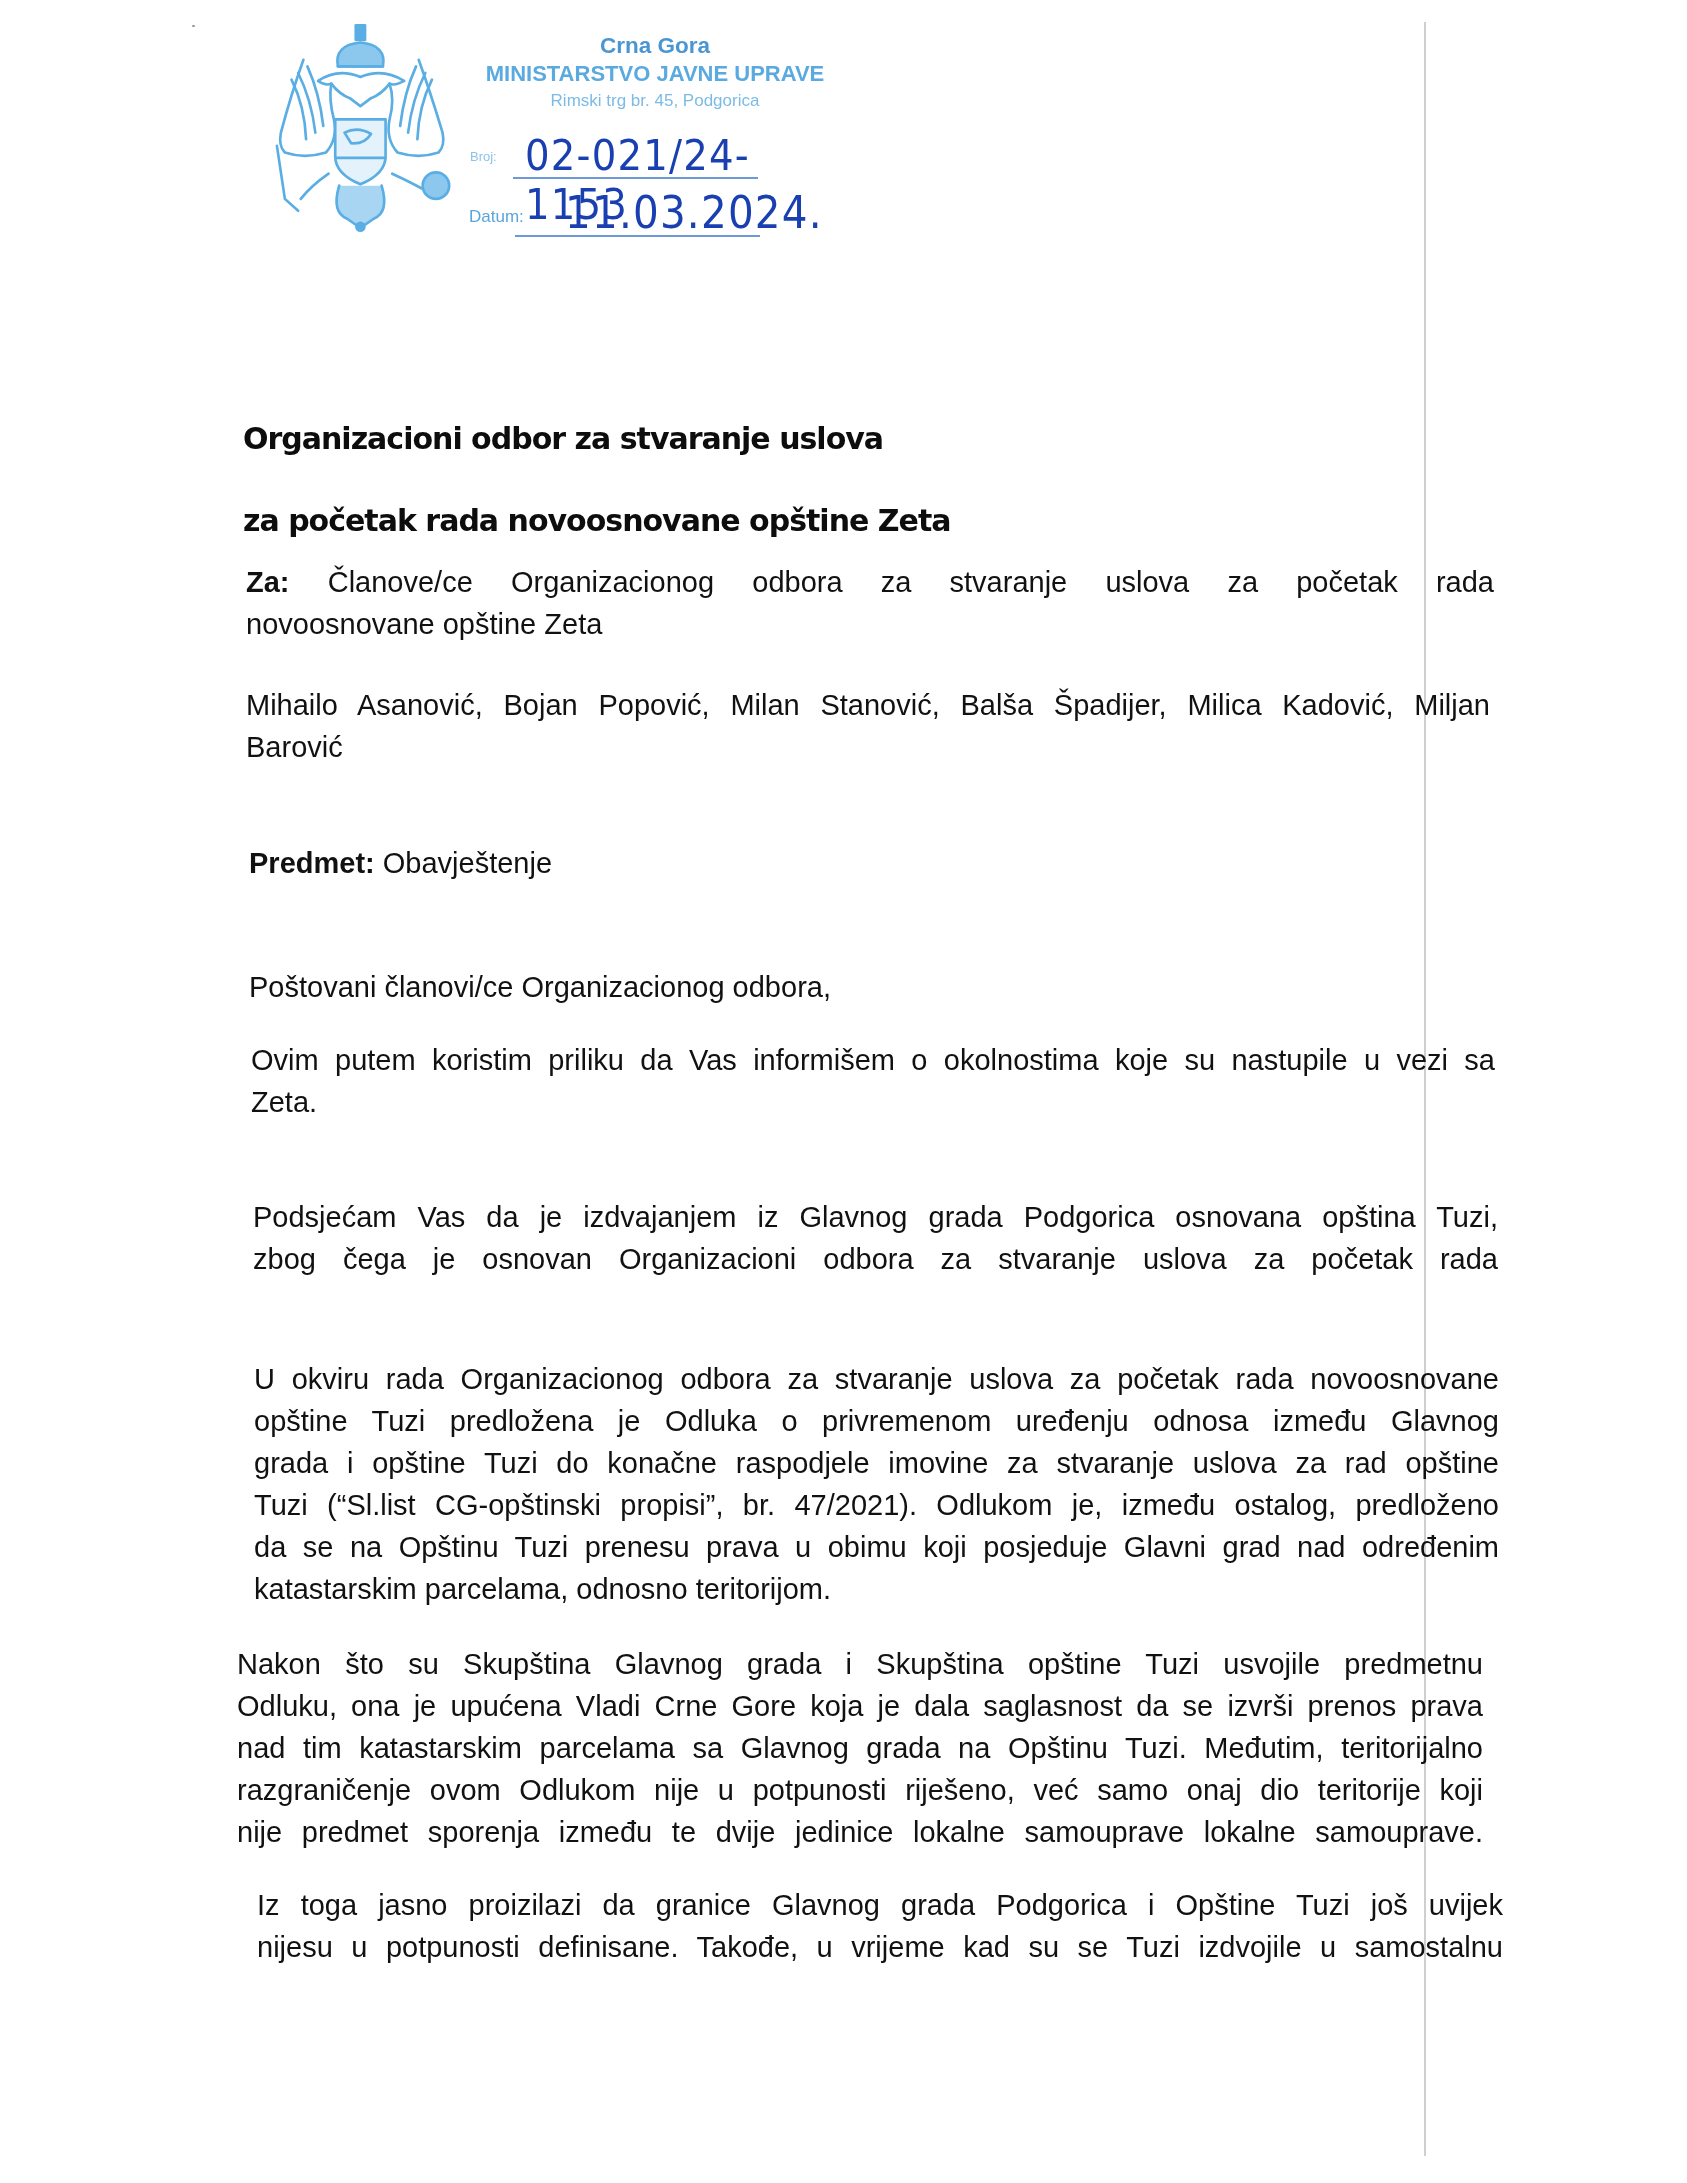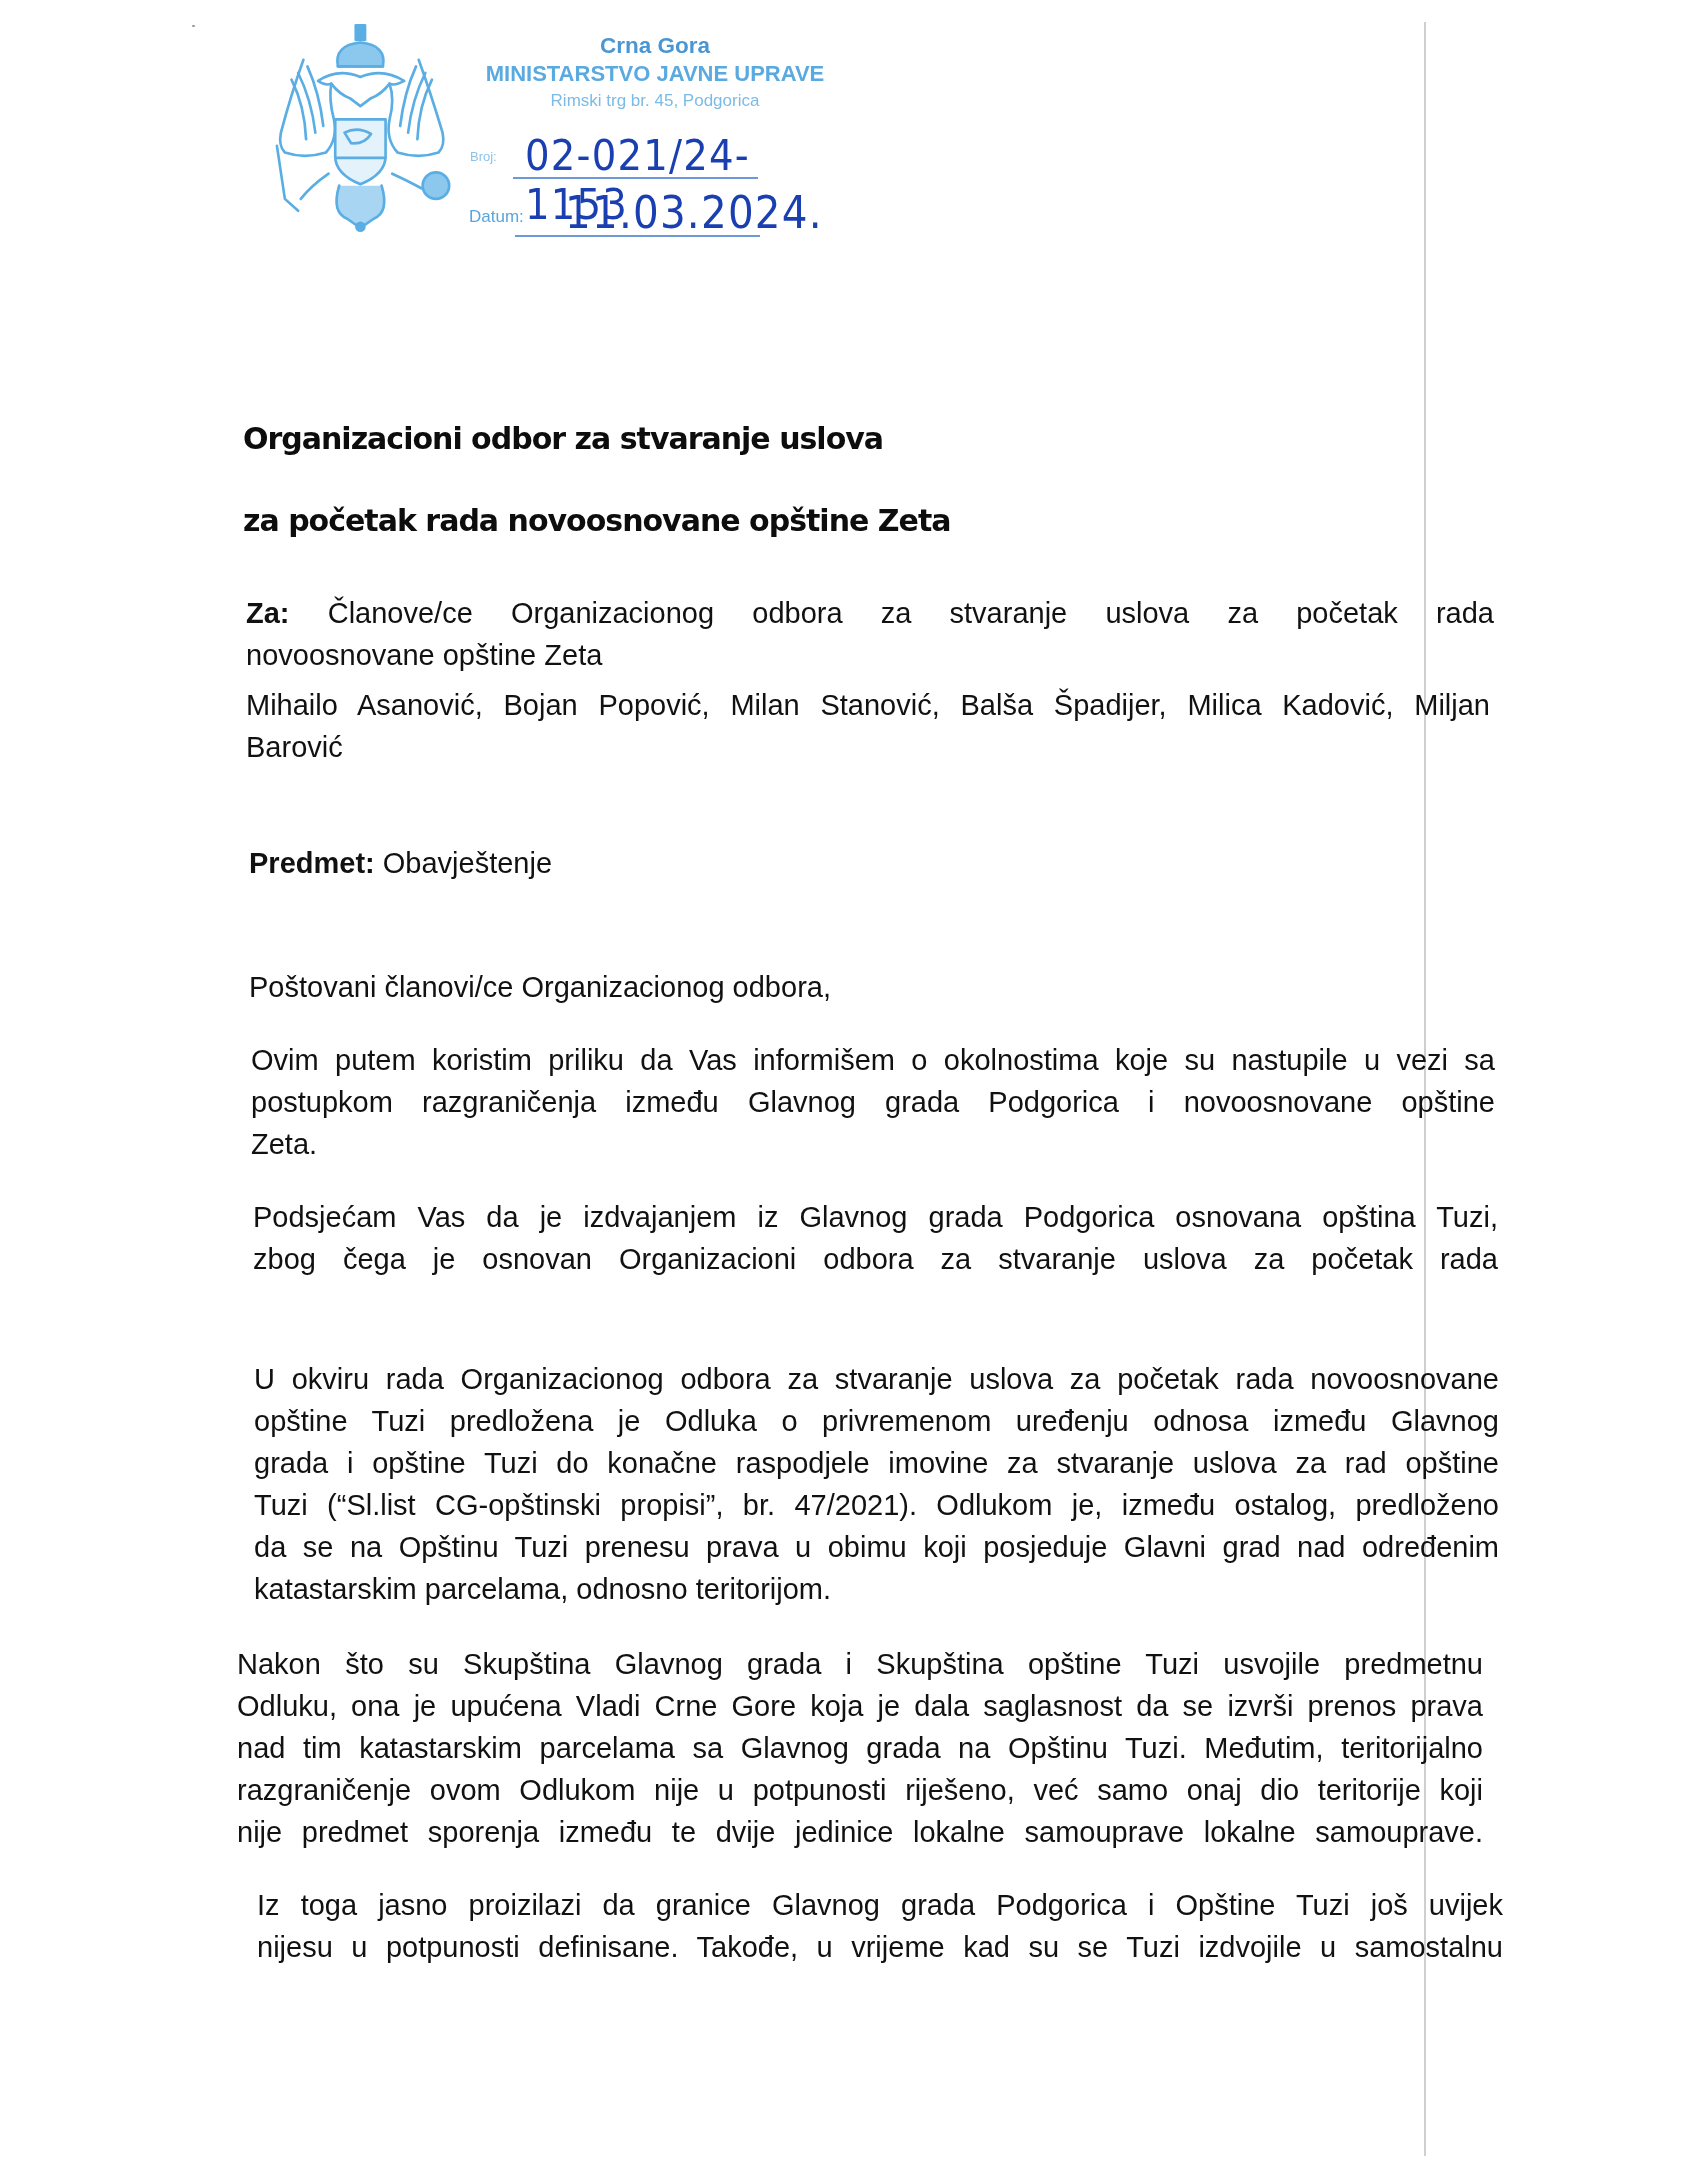--- a/index.html
+++ b/index.html
@@ -26,21 +26,21 @@
     
     .doc { font-family: "Liberation Sans", sans-serif; color: #111; }
     .title { position: absolute; left: 243px; top: 382px; font-family: "DejaVu Sans", sans-serif; font-weight: bold; font-size: 30px; line-height: 50px; color: #0d0d0d; letter-spacing: -1px; }
     .title div { white-space: nowrap; margin-top: 32px; }
 
     .block { position: absolute; font-size: 29px; line-height: 42px; color: #111; }
     .ln { display: block; white-space: nowrap; }
     .ln.j { text-align: justify; text-align-last: justify; white-space: normal; }
     b { font-weight: bold; }
 
-    .za { left: 246px; top: 592px; width: 1248px; }
+    .za { left: 246px; top: 561px; width: 1248px; }
     .names { left: 246px; top: 684px; width: 1244px; }
     .predmet { left: 249px; top: 842px; width: 992px; }
     .salut { left: 249px; top: 966px; width: 992px; }
     .p1 { left: 251px; top: 1039px; width: 1244px; }
     .p2 { left: 253px; top: 1196px; width: 1245px; }
     .p3 { left: 254px; top: 1358px; width: 1245px; }
     .p4 { left: 237px; top: 1643px; width: 1246px; }
     .p5 { left: 257px; top: 1884px; width: 1246px; }
   </style>
 </head>
@@ -110,21 +110,20 @@
     </div>
 
     <div class="block predmet">
       <b>Predmet:</b> <span>Obavještenje</span>
     </div>
 
     <div class="block salut">Poštovani članovi/ce Organizacionog odbora,</div>
 
     <div class="block p1">
       <span class="ln j">Ovim putem koristim priliku da Vas informišem o okolnostima koje su nastupile u vezi sa</span>
-      <span class="ln j">postupkom razgraničenja između Glavnog grada Podgorica i novoosnovane opštine</span>
       <span class="ln">Zeta.</span>
     </div>
 
     <div class="block p2">
       <span class="ln j">Podsjećam Vas da je izdvajanjem iz Glavnog grada Podgorica osnovana  opština Tuzi,</span>
       <span class="ln j">zbog čega je osnovan Organizacioni odbora za stvaranje uslova za početak rada</span>
     </div>
 
     <div class="block p3">
       <span class="ln j">U okviru rada Organizacionog odbora za stvaranje uslova za početak rada novoosnovane</span>

